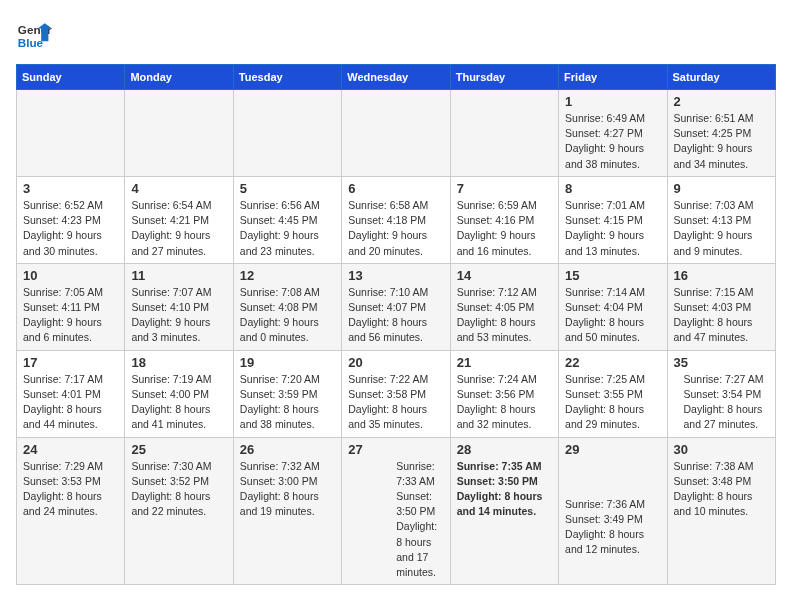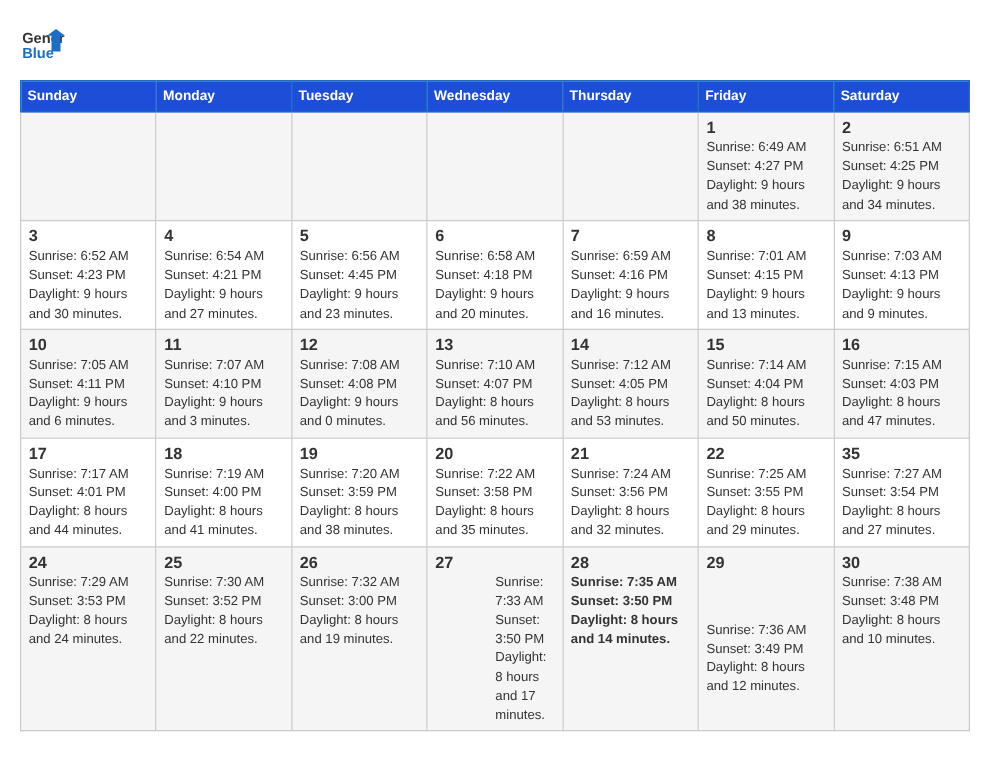--- a/index.html
+++ b/index.html
@@ -272,21 +272,21 @@
         </td>
         <td>
           <div class="day-number">22</div>
           <div class="day-info" style="white-space: pre-line;">Sunrise: 7:25 AM
 Sunset: 3:55 PM
 Daylight: 8 hours
 and 29 minutes.</div>
         </td>
         <td>
           <div class="day-number">35</div>
-          <div class="day-info" style="white-space: pre-line;">Sunrise: 7:27 AM
+          <div class="day-info" style="white-space: pre-line; margin-left: 10px;">Sunrise: 7:27 AM
 Sunset: 3:54 PM
 Daylight: 8 hours
 and 27 minutes.</div>
         </td>
       </tr>
       <tr>
         <td>
           <div class="day-number">24</div>
           <div class="day-info" style="white-space: pre-line;">Sunrise: 7:29 AM
 Sunset: 3:53 PM

